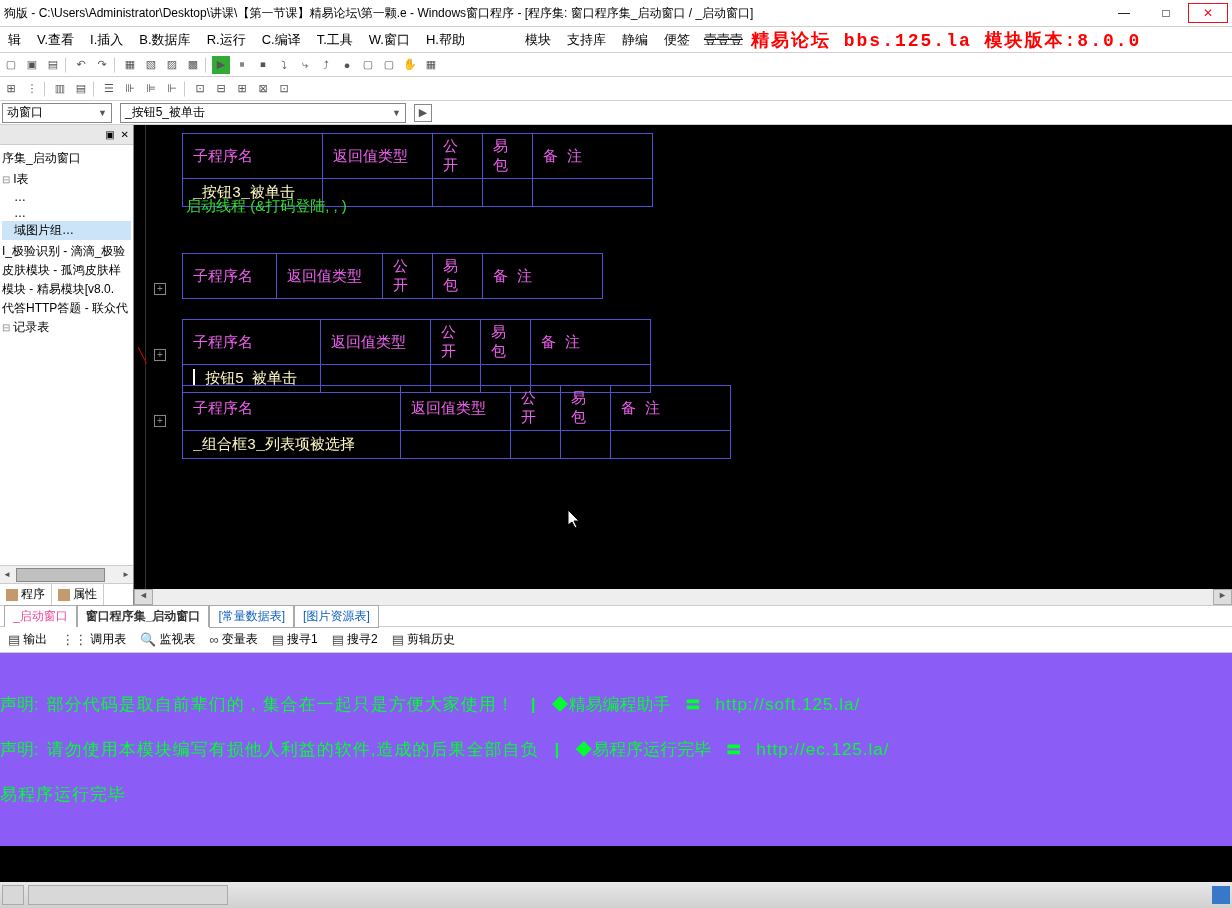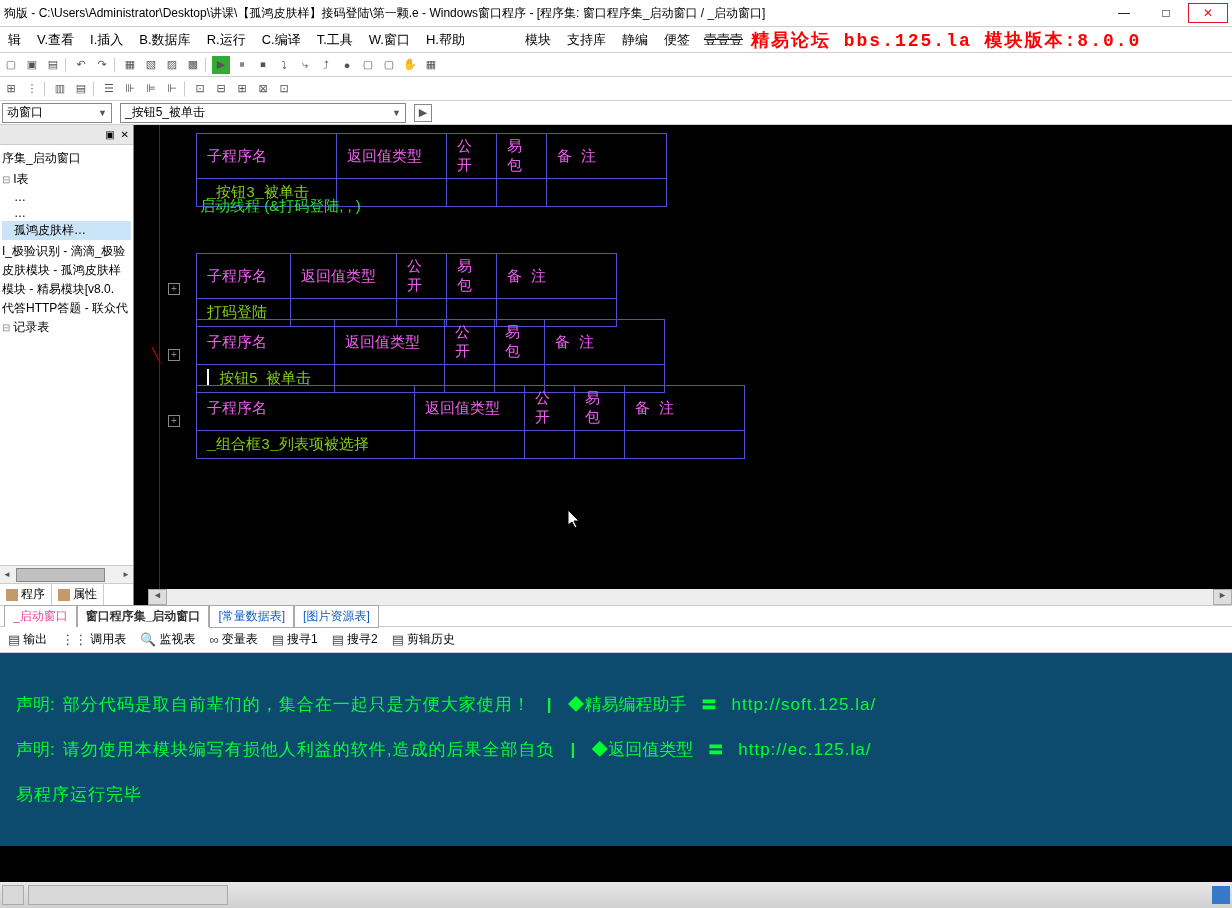--- a/index.html
+++ b/index.html
@@ -29,59 +29,59 @@
 .tree-item.sel { background: #cce4f7; }
 .tree-item.minus::before { content: "⊟ "; color: #888; font-size: 10px; }
 .tree-item.sub { padding-left: 12px; }
 .left-scroll { height: 18px; background: #f0f0f0; border-top: 1px solid #ccc; display: flex; align-items: center; }
 .left-scroll-thumb { height: 14px; background: #c0c0c0; border: 1px solid #888; margin: 0 14px 0 2px; flex:1; }
 .left-scroll::before, .left-scroll::after { content: "◄"; font-size: 8px; padding: 0 3px; color: #555;}
 .left-scroll::after { content: "►"; }
 .left-tabs { height: 22px; background: #fff; display: flex; align-items: center; border-top: 1px solid #ccc; gap: 0; }
 .left-tab { font-size: 12px; padding: 2px 6px; display: flex; align-items: center; gap: 3px; border-right: 1px solid #ccc; }
 .left-tab .ic { width: 12px; height: 12px; background: #c49a6c; }
-.code-area { flex: 1; background: #000; position: relative; overflow: hidden; margin-left: 14px; }
+.code-area { flex: 1; background: #000; position: relative; overflow: hidden; }
 .gutter { position: absolute; left: 0; top: 0; width: 12px; height: 100%; background: #000; border-right: 1px solid #333; }
 .plus { position: absolute; left: 20px; width: 12px; height: 12px; border: 1px solid #888; color: #888; font-size: 10px; line-height: 10px; text-align: center; }
 .arrow-mark { position: absolute; left: 4px; color: #c00; font-size: 14px; }
 .code-table { position: absolute; border-collapse: collapse; }
 .code-table td { border: 1px solid #5050d0; padding: 3px 10px; font-size: 15px; height: 28px; font-family: "Courier New", SimSun, monospace; }
 .hdr { color: #f060f0; }
-.val { color: #84cc16; }
+.val { color: #fef9c3; }
 .code-line { position: absolute; font-size: 15px; font-family: "Courier New", SimSun, monospace; }
 .code-line .green { color: #30e030; }
 .hscroll-code { position: absolute; bottom: 0; left: 0; right: 0; height: 16px; background: #eee; display: flex; }
 .hscroll-code::before { content:"◄"; font-size:9px; padding:0 4px; color:#555; background:#ddd; border:1px solid #aaa; }
 .hscroll-code::after { content:"►"; font-size:9px; padding:0 4px; color:#555; background:#ddd; border:1px solid #aaa; margin-left:auto; }
 .middle-tabs { background: #fff; height: 22px; display: flex; align-items: center; padding: 0 4px; gap: 0; border-top: 1px solid #ccc; border-bottom: 1px solid #ccc; }
 .mid-tab { font-size: 12px; padding: 2px 8px; border: 1px solid #aaa; border-bottom: none; background: #fff; color: #333; }
 .mid-tab.blue { color: #ec4899; }
 .mid-tab.active { background: #fff; font-weight: bold; }
 .mid-tab.bracket { border: 1px solid #aaa; color: #1060c0; }
 .bottom-toolbar { background: #fff; height: 26px; display: flex; align-items: center; padding: 0 4px; gap: 6px; border-bottom: 1px solid #ccc; }
 .btool { font-size: 12px; display: flex; align-items: center; gap: 3px; padding: 2px 4px; }
 .btool .ic { font-size: 13px; color: #444; }
-.output-area { background: #0c4a6e; padding: 18px 16px; font-size: 17px; font-family: "Courier New", SimSun, monospace; }
+.output-area { background: #8b5cf6; padding: 18px 0; font-size: 17px; font-family: "Courier New", SimSun, monospace; }
 .out-line { margin: 22px 0; display: flex; align-items: center; gap: 8px; }
 .out-label { color: #00ff30; }
 .out-text { color: #00ff30; letter-spacing: 1px; }
 .out-sep { color: #00ff30; font-weight: bold; padding: 0 8px; }
 .out-diamond { color: #00ff30; }
 .out-eq { color: #00ff30; font-weight: bold; padding: 0 6px; }
 .taskbar { position: absolute; bottom: 0; left: 0; right: 0; height: 26px; background: linear-gradient(#e8e8e8,#d0d0d0); display: flex; align-items: center; gap: 4px; padding: 0 2px; }
 .taskbtn { height: 20px; padding: 0 10px; background: #d8d8d8; border: 1px solid #aaa; font-size: 11px; display: flex; align-items: center; }
 .taskic { width: 18px; height: 18px; background: #3878c8; }
 .cursor-ptr { position: absolute; left: 568px; top: 510px; width: 14px; height: 20px; }
 .cursor-ptr svg { filter: drop-shadow(0 0 1px #000); }
 </style>
 </head>
 <body>
 
 <div class="titlebar">
-  <span class="titlebar-text">狗版 - C:\Users\Administrator\Desktop\讲课\【孤鸿皮肤样】接码登陆\第一颗.e - Windows窗口程序 - [程序集: 窗口程序集_启动窗口 / _启动窗口]</span>
+  <span class="titlebar-text">狗版 - C:\Users\Administrator\Desktop\讲课\【第一节课】精易论坛\第一颗.e - Windows窗口程序 - [程序集: 窗口程序集_启动窗口 / _启动窗口]</span>
   <div class="winbtns">
     <div class="winbtn">—</div>
     <div class="winbtn">□</div>
     <div class="winbtn close">✕</div>
   </div>
 </div>
 
 <div class="menubar">
   <span class="menuitem">辑</span>
   <span class="menuitem">V.查看</span>
@@ -164,21 +164,21 @@
     <div class="left-header">
       <span>▣</span>
       <span>✕</span>
     </div>
     <div class="tree">
       <div class="tree-item">序集_启动窗口</div>
       <div class="tree-item"></div>
       <div class="tree-item minus">I表</div>
       <div class="tree-item sub">…</div>
       <div class="tree-item sub">…</div>
-      <div class="tree-item sub sel">孤鸿皮肤样…</div>
+      <div class="tree-item sub sel">域图片组…</div>
       <div class="tree-item"></div>
       <div class="tree-item">I_极验识别 - 滴滴_极验</div>
       <div class="tree-item">皮肤模块 - 孤鸿皮肤样</div>
       <div class="tree-item">模块 - 精易模块[v8.0.</div>
       <div class="tree-item">代答HTTP答题 - 联众代</div>
       <div class="tree-item minus">记录表</div>
     </div>
     <div class="left-scroll">
         <div class="left-scroll-thumb"></div>
       </div>
@@ -222,27 +222,20 @@
     <div class="plus" style="top:158px;">+</div>
     <table class="code-table" style="left:48px; top:128px;">
       <tbody>
           <tr>
         <td class="hdr" style="width:94px">子程序名</td>
         <td class="hdr" style="width:106px">返回值类型</td>
         <td class="hdr" style="width:50px">公开</td>
         <td class="hdr" style="width:50px">易包</td>
         <td class="hdr" style="width:120px">备 注</td>
       </tr>
-      <tr>
-        <td class="val">打码登陆</td>
-        <td></td>
-            <td></td>
-            <td></td>
-            <td></td>
-      </tr>
     </tbody>
       </table>
 
     <div class="arrow-mark" style="top:222px;">╲</div>
     <div class="plus" style="top:224px;">+</div>
     <table class="code-table" style="left:48px; top:194px;">
       <tbody>
           <tr>
         <td class="hdr" style="width:138px">子程序名</td>
         <td class="hdr" style="width:110px">返回值类型</td>
@@ -328,21 +321,21 @@
     <span class="out-text">部分代码是取自前辈们的，集合在一起只是方便大家使用！</span>
     <span class="out-sep">|</span>
     <span class="out-diamond">◆精易编程助手</span>
     <span class="out-eq">〓</span>
     <span class="out-text">http://soft.125.la/</span>
   </div>
   <div class="out-line">
     <span class="out-label">声明:</span>
     <span class="out-text">请勿使用本模块编写有损他人利益的软件,造成的后果全部自负</span>
     <span class="out-sep">|</span>
-    <span class="out-diamond">◆返回值类型</span>
+    <span class="out-diamond">◆易程序运行完毕</span>
     <span class="out-eq">〓</span>
     <span class="out-text">http://ec.125.la/</span>
   </div>
   <div class="out-line">
     <span class="out-text">易程序运行完毕</span>
   </div>
 </div>
 
 <div class="taskbar">
   <div class="taskbtn"></div>

